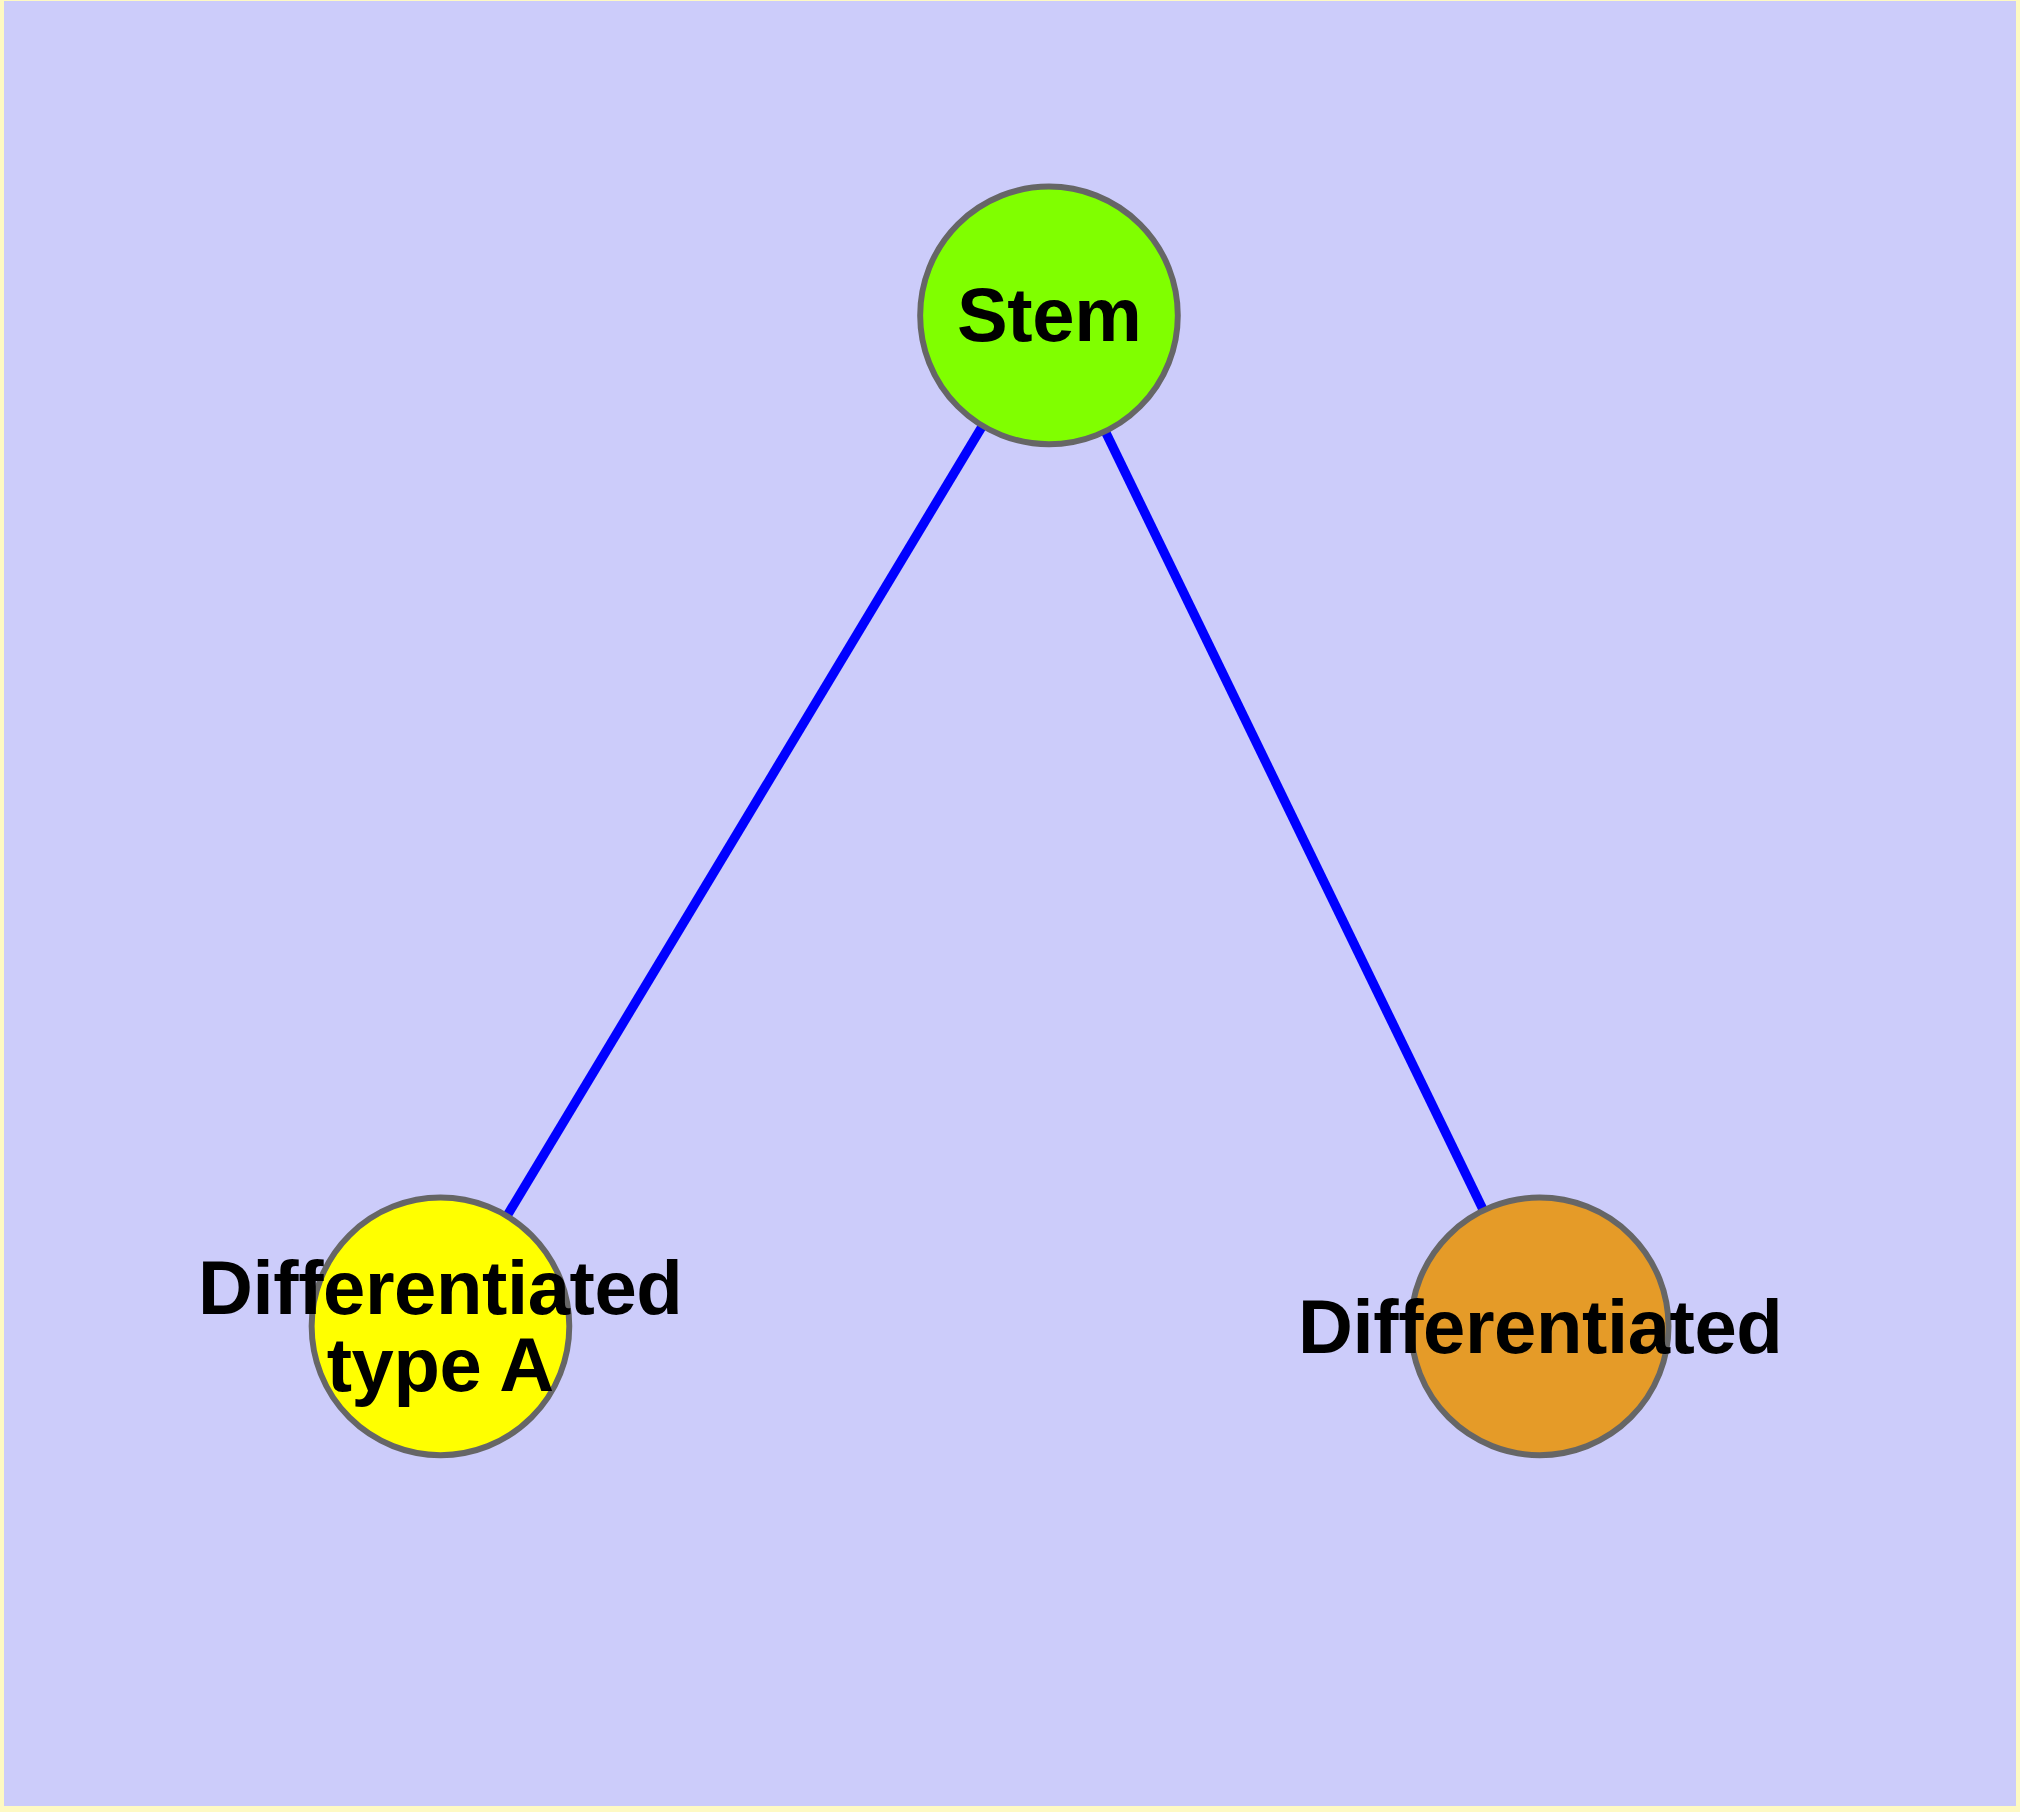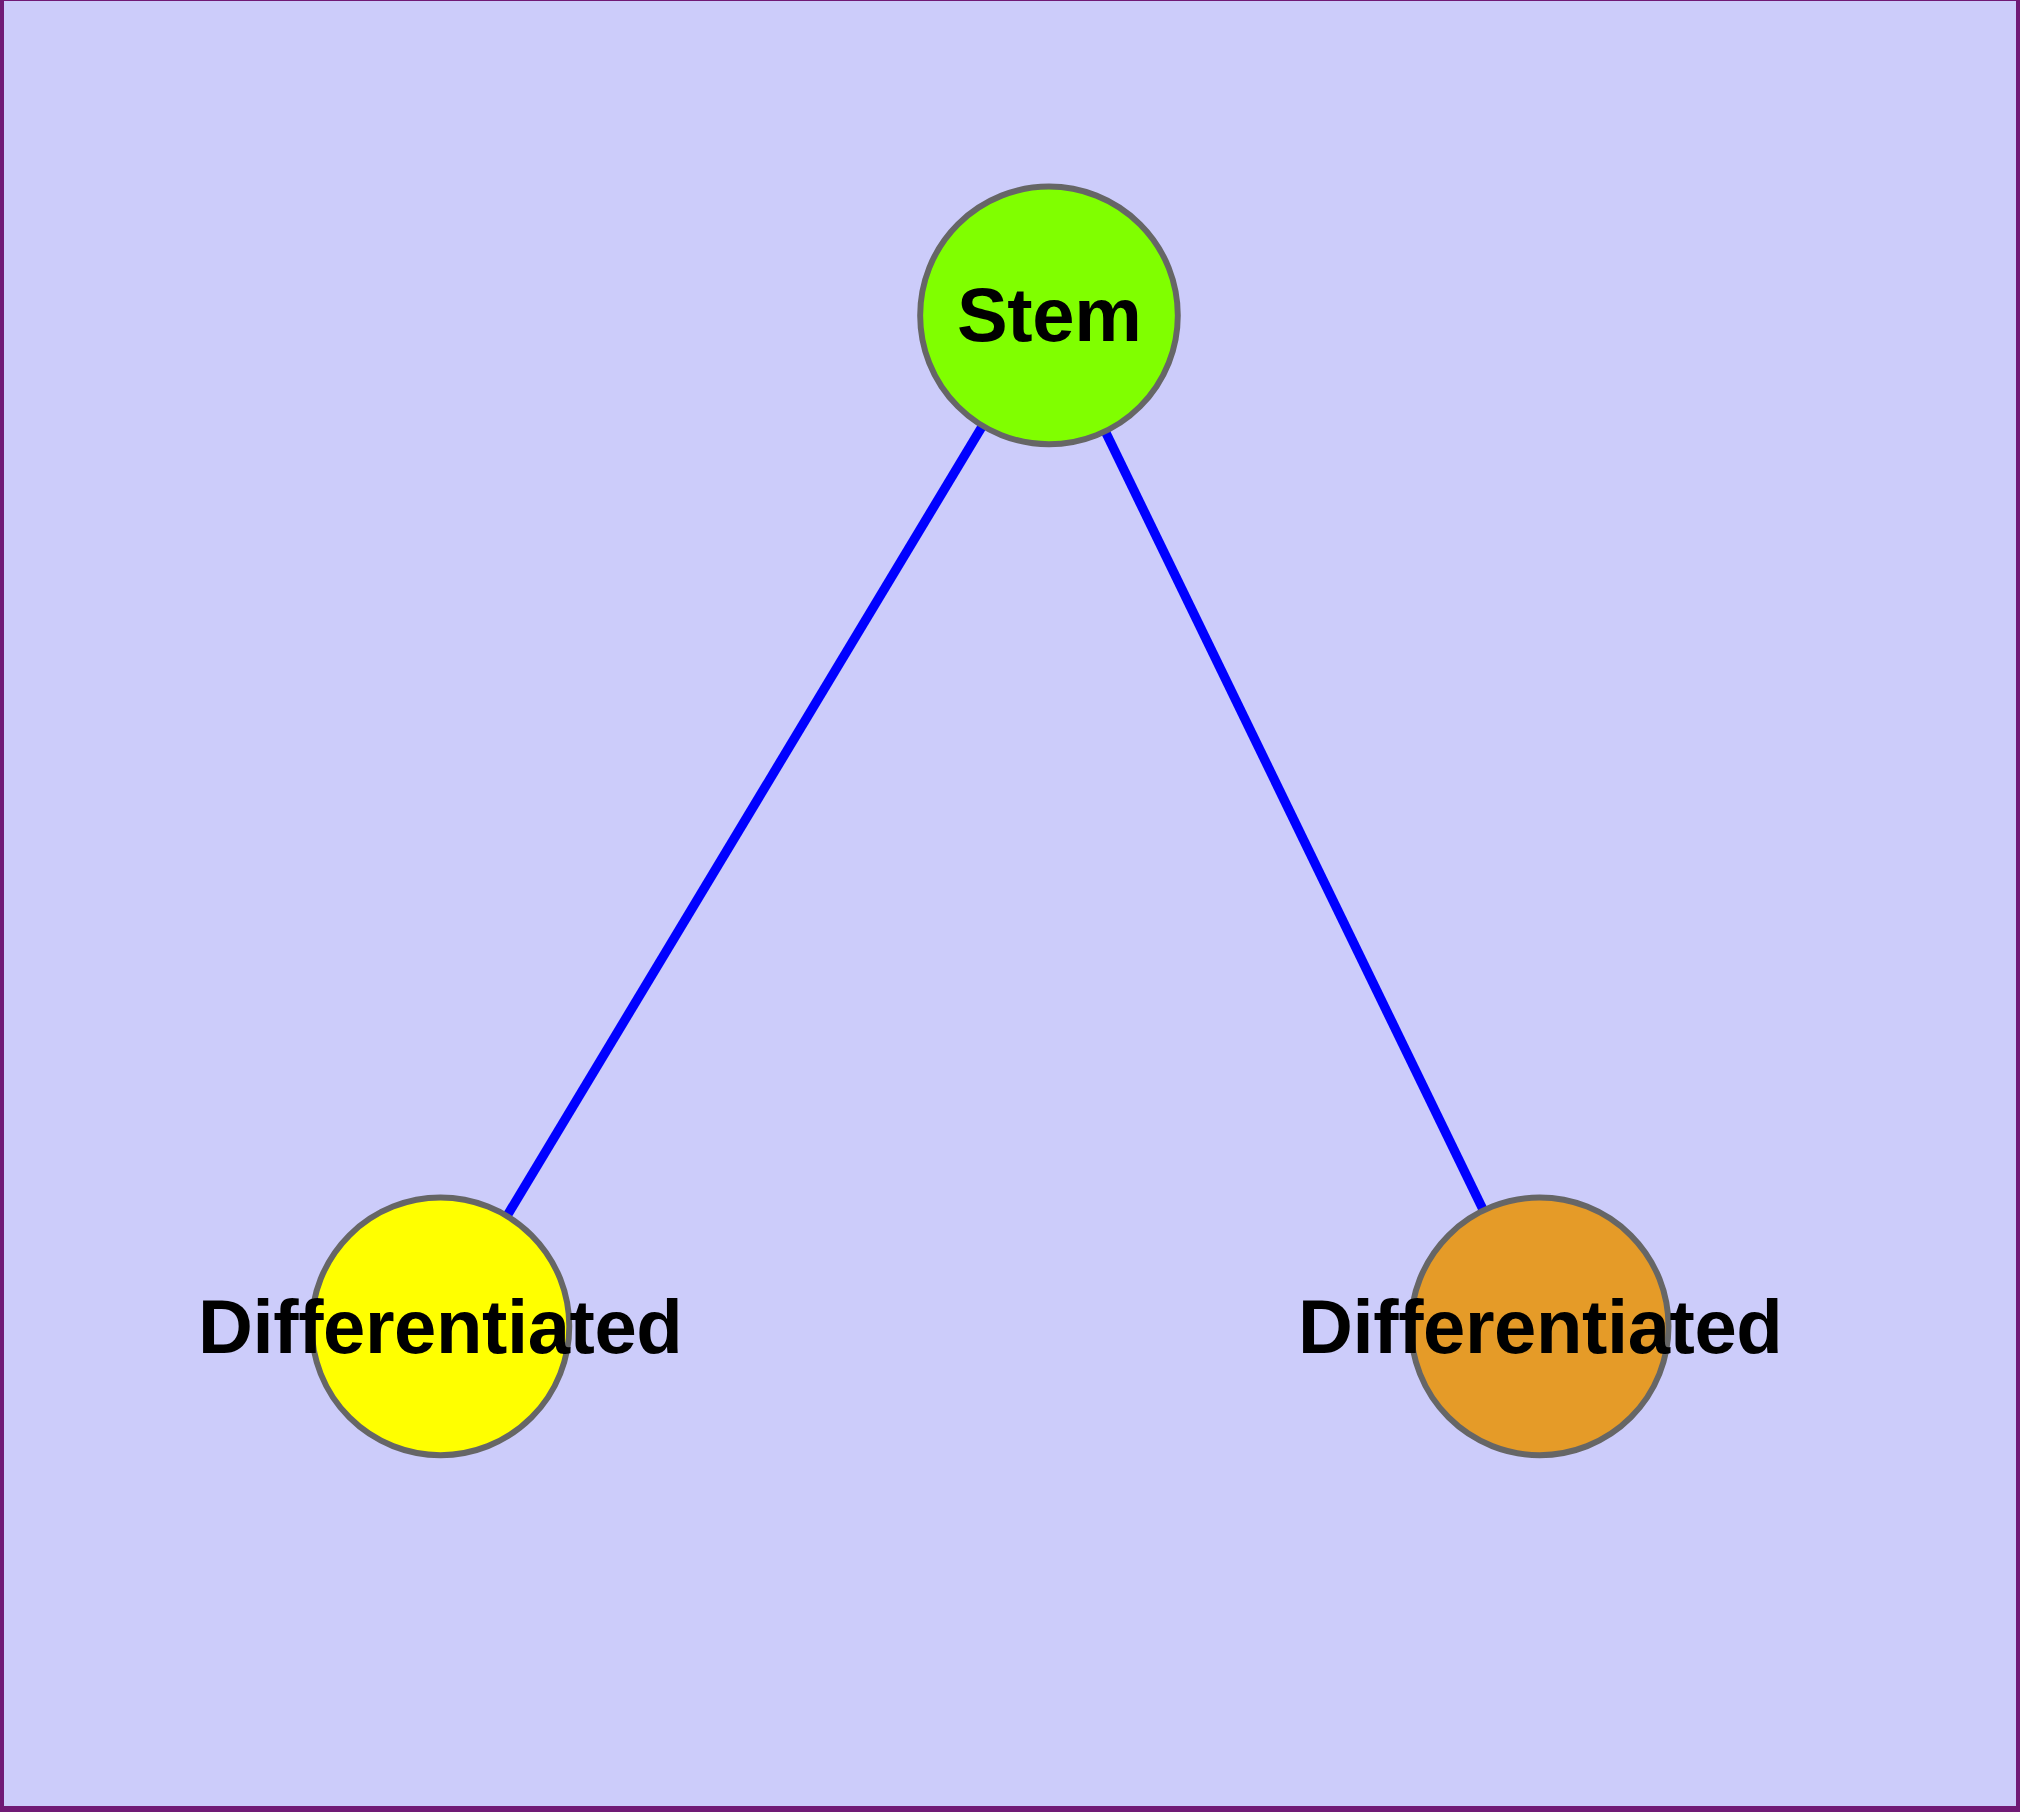--- a/index.html
+++ b/index.html
@@ -5,21 +5,21 @@
 <style>
   html, body {
     margin: 0;
     padding: 0;
     background: #ffffff;
   }
   #canvas {
     position: relative;
     width: 2021px;
     height: 1812px;
-    background: #701a75;
+    background: #fef9c3;
     overflow: hidden;
     font-family: "Liberation Sans", "DejaVu Sans", sans-serif;
   }
   #plot-area {
     position: absolute;
     left: 4.2px;
     top: 0.8px;
     width: 2012px;
     height: 1805px;
     background: #ccccfa;
@@ -61,18 +61,18 @@
         </g>
       <g id="nodes-layer">
           <circle cx="1233" cy="371" r="152" fill="#80ff00" stroke="#666666" stroke-width="7"></circle>
           <circle cx="515" cy="1564" r="152" fill="#ffff00" stroke="#666666" stroke-width="7"></circle>
           <circle cx="1812" cy="1564" r="152" fill="#e59b28" stroke="#666666" stroke-width="7"></circle>
         </g>
     </svg>
 
     <div id="labels-layer">
         <div class="node-label small" style="left: 1045px; top: 314px; font-size: 76px; color: rgb(0, 0, 0);"><div>Stem</div></div>
-        <div class="node-label small" style="left: 436px; top: 1326px; font-size: 76px; color: rgb(0, 0, 0);"><div>Differentiated</div></div>
+        <div class="node-label small" style="left: 436px; top: 1326px; font-size: 76px; color: rgb(0, 0, 0);"><div>Differentiated</div><div>type A</div></div>
         <div class="node-label small" style="left: 1536px; top: 1326px; font-size: 76px; color: rgb(0, 0, 0);"><div>Differentiated</div></div>
       </div>
   </div>
 </div>
 
 
 </body></html>

